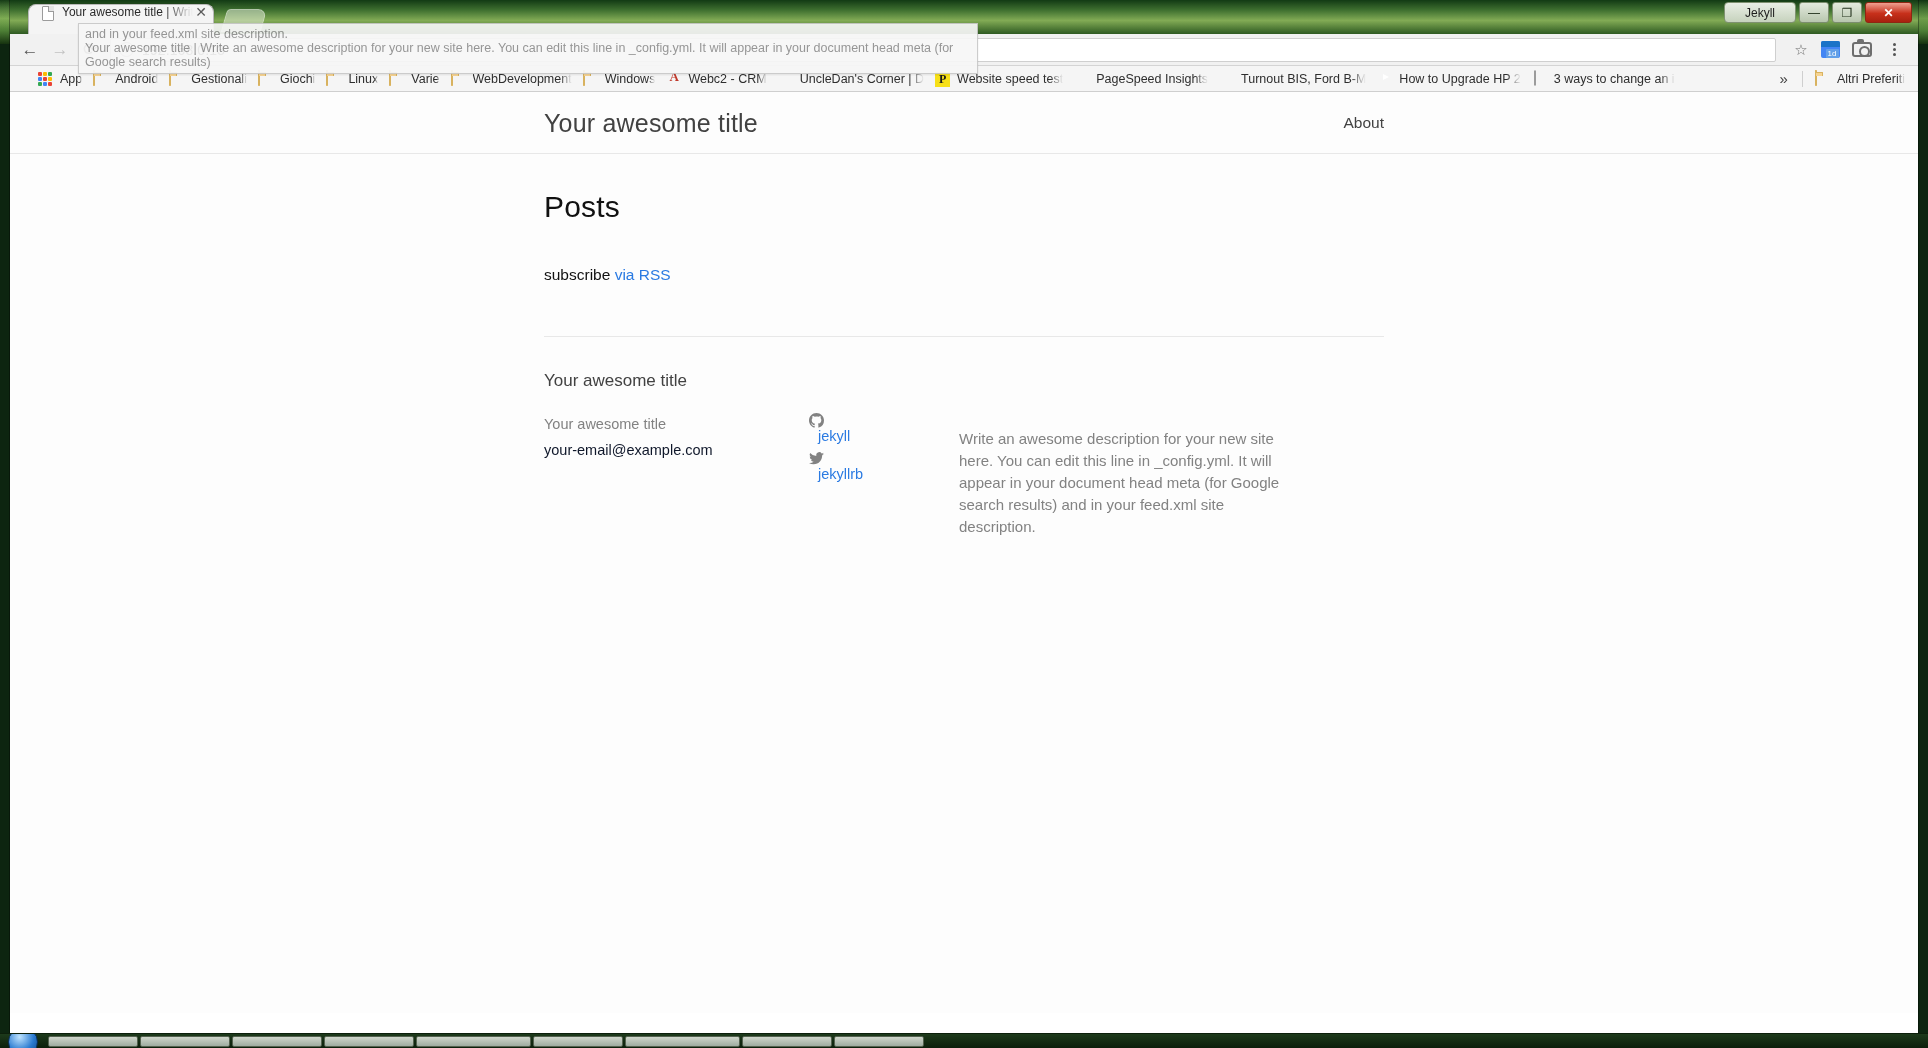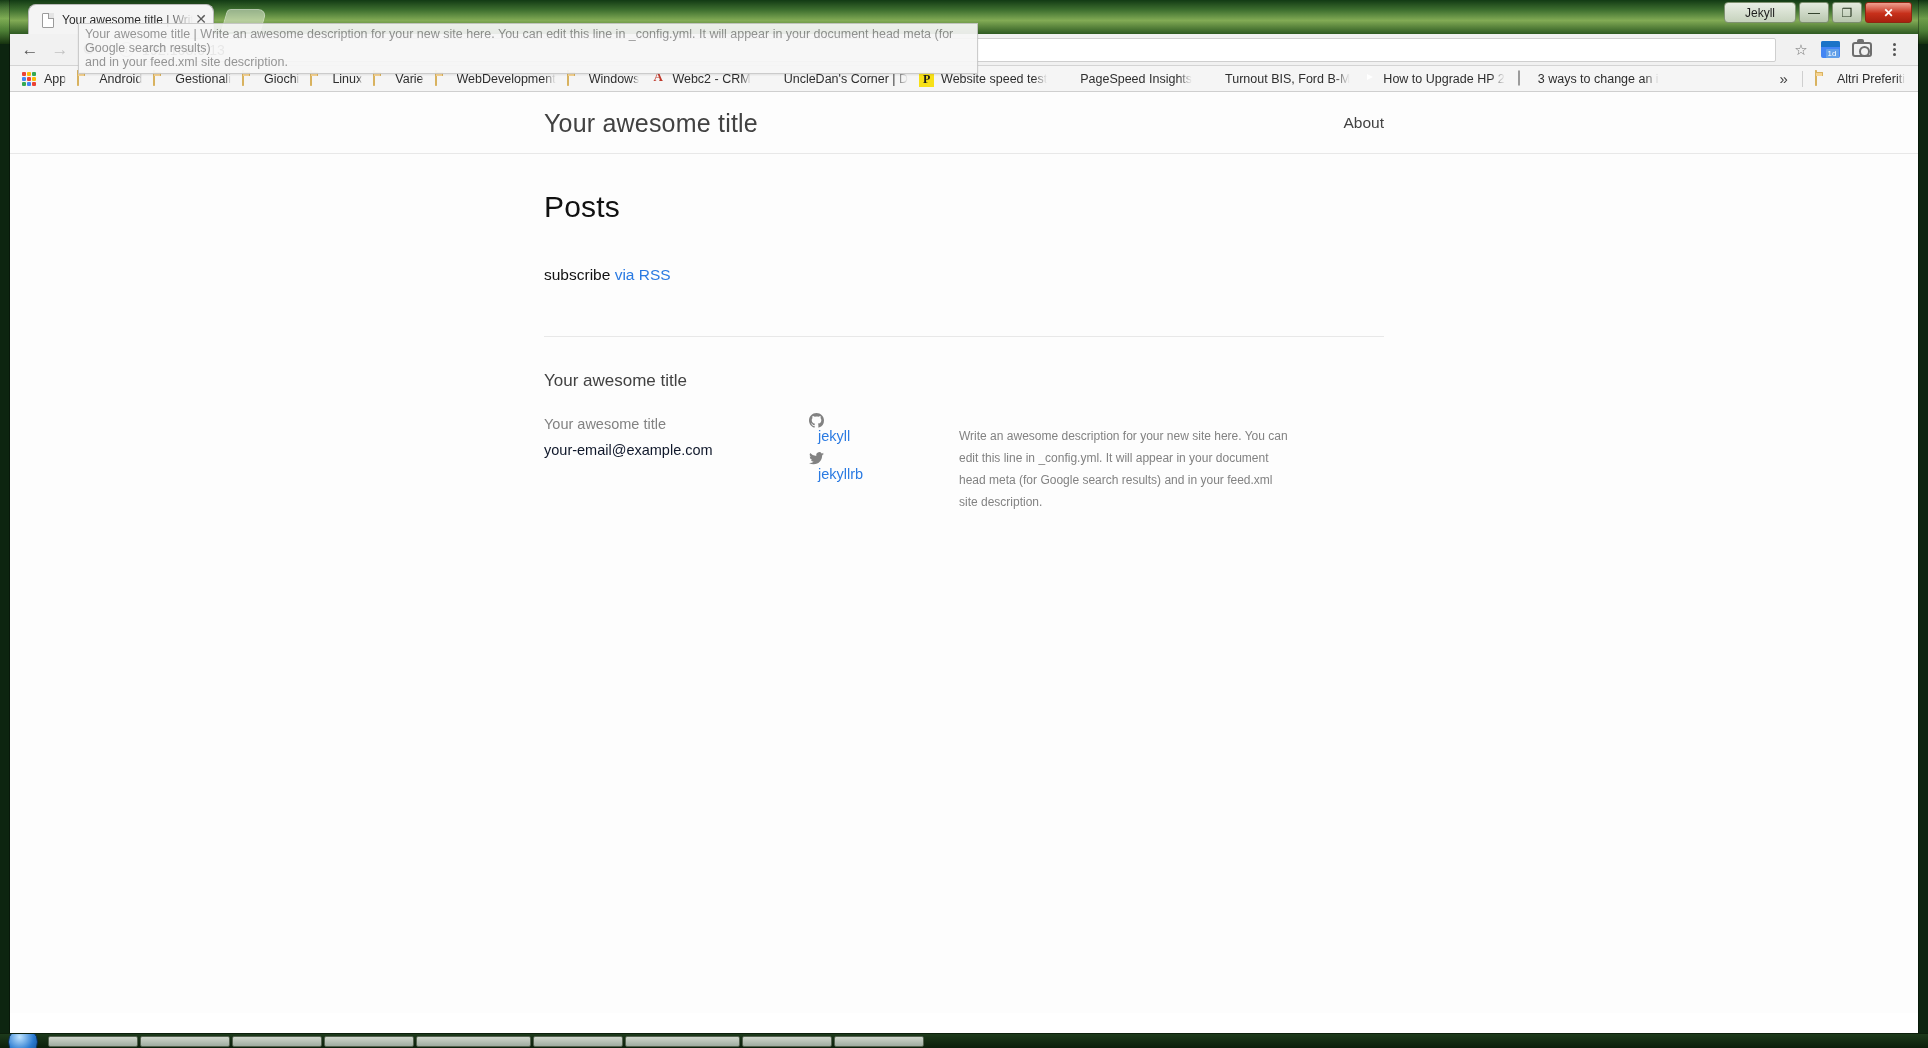--- a/index.html
+++ b/index.html
@@ -56,21 +56,21 @@
   }
   .tab {
     position: absolute;
     left: 18px; top: 4px;
     height: 30px;
     width: 186px;
     background: #f4f4f4;
     border-radius: 8px 8px 0 0;
     border: 1px solid #b9b9b9;
     border-bottom: none;
-    display: flex; align-items: center;
+    display: flex; align-items: flex-start;
     padding: 0 4px 0 10px;
     overflow: hidden;
     box-shadow: 0 -1px 2px rgba(0,0,0,.12);
   }
   .tab .favicon {
     width: 16px; height: 16px; flex: 0 0 16px; margin-right: 7px;
     position: relative;
   }
   .tab .favicon:before {
     content: ""; position: absolute; left: 3px; top: 1px;
@@ -217,21 +217,21 @@
   .dots { display: flex; flex-direction: column; gap: 2px; }
   .dots i { width: 3px; height: 3px; background: #555; border-radius: 50%; display: block; }
 
   
   .bookmarks {
     position: relative;
     height: 26px;
     background: #f5f5f5;
     border-bottom: 1px solid #cfcfcf;
     display: flex; 
-    padding: 0 6px 0 8px;
+    padding: 0 6px 0 24px;
     font-size: 12.5px;
     color: #2e2e2e;
     overflow: hidden;
     white-space: nowrap;
   }
   .bm {
     display: flex; align-items: center;
     padding: 2px 7px 2px 4px;
     border-radius: 3px;
     flex: 0 0 auto;
@@ -376,21 +376,21 @@
   .footer-col-1 { width: 265px; }
   .footer-col-2 { width: 150px; }
   .footer-col-3 { width: 1px; flex: 1 1 auto; max-width: 330px; }
   .footer-list { list-style: none; margin: 0; padding: 0; font-size: 14.5px; color: #828282; }
   .footer-list li { margin-bottom: 4px; line-height: 22px; }
   .footer-list a { color: #0f172a; text-decoration: none; }
   .social-list { list-style: none; margin: 0; padding: 0; font-size: 14.5px; }
   .social-list li { margin-bottom: 7px; display: flex; align-items: flex-start; flex-direction: column; }
   .social-list a { color: #2a7ae2; text-decoration: none; margin-left: 9px; }
   .svg-ico { width: 15px; height: 15px; fill: #828282; display: block; }
-  .footer-desc { font-size: 12px; color: #828282; line-height: 22px; }
+  .footer-desc { font-size: 15px; color: #828282; line-height: 22px; }
 
   
   .taskbar {
     position: absolute; left: 0; bottom: 0; width: 1928px; height: 14px;
     background: linear-gradient(180deg, #1d3a1b, #0c1f0b);
     display: flex; align-items: center; gap: 2px; padding-left: 48px;
     overflow: hidden;
   }
   .taskbar .tb-item {
     height: 11px; width: 90px;
@@ -562,22 +562,22 @@
         <span class="chev">»</span>
         <span class="bm-sep"></span>
         <div class="bm">
           <span class="bm-ico"><span class="ico-folder"></span></span>
           <span class="lbl">Altri Preferiti</span>
         </div>
       </div>
     </div>
 
     <div class="tooltip">
+      <div>and in your feed.xml site description.</div>
       <div>Your awesome title | Write an awesome description for your new site here. You can edit this line in _config.yml. It will appear in your document head meta (for Google search results)</div>
-      <div>and in your feed.xml site description.</div>
     </div>
 
     <div class="viewport">
       <div class="page">
 
         <header class="site-header">
           <div class="wrap">
             <a class="site-title">Your awesome title</a>
             <nav class="site-nav">
               <a>About</a>

